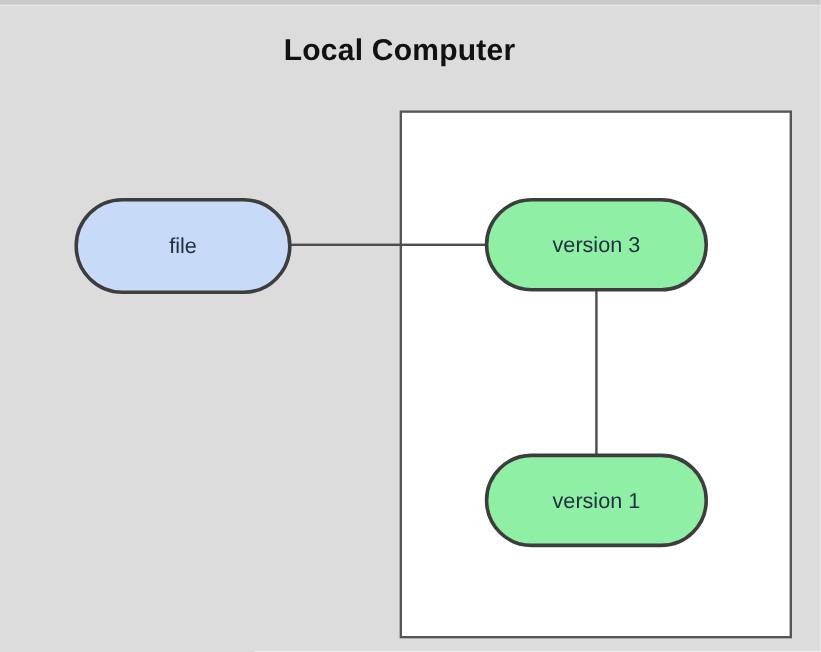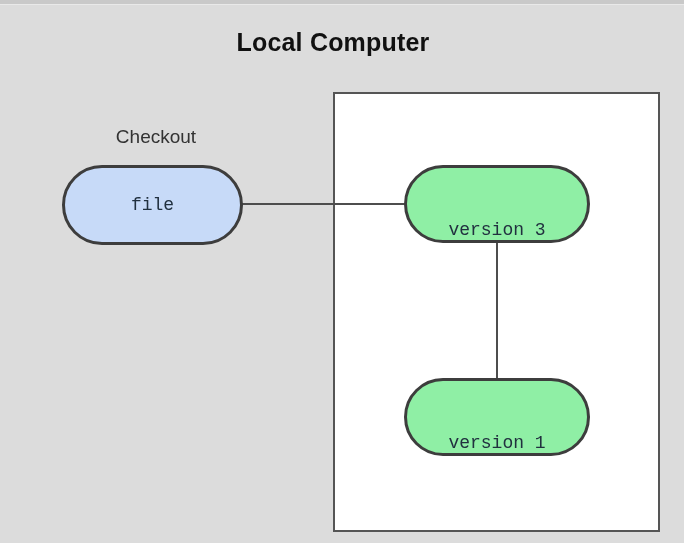--- a/index.html
+++ b/index.html
@@ -85,48 +85,45 @@
     position: absolute;
     height: 78px;
     border: 3px solid var(--node-border);
     border-radius: 39px;
     display: flex;
     align-items: center;
     justify-content: center;
     font-size: 18px;
     color: var(--node-text);
     z-index: 3;
-    font-family: Liberation Mono, monospace;
   }
   .file-node {
     left: 62px; top: 165px;
     width: 181px; height: 80px;
     border-radius: 40px;
     background: var(--file-fill);
   }
   .version-node {
     left: 404px;
     width: 186px;
     background: var(--version-fill);
-    align-items: flex-end;
   }
   .version-3 { top: 165px; }
   .version-2 { top: 283px; }
   .version-1 { top: 378px; }
 </style>
 </head>
 <body>
 
 <div class="canvas">
 
   <div class="top-strip"></div>
 
   <div class="diagram-title">Local Computer</div>
 
-  <div class="section-label checkout-label">Checkout</div>
 
   <div class="vdb-box"></div>
 
   <div class="section-label vdb-label">Version Database</div>
 
   <div class="connector-h"></div>
 
   <div class="connector-v"></div>
 
   <div class="node file-node">

